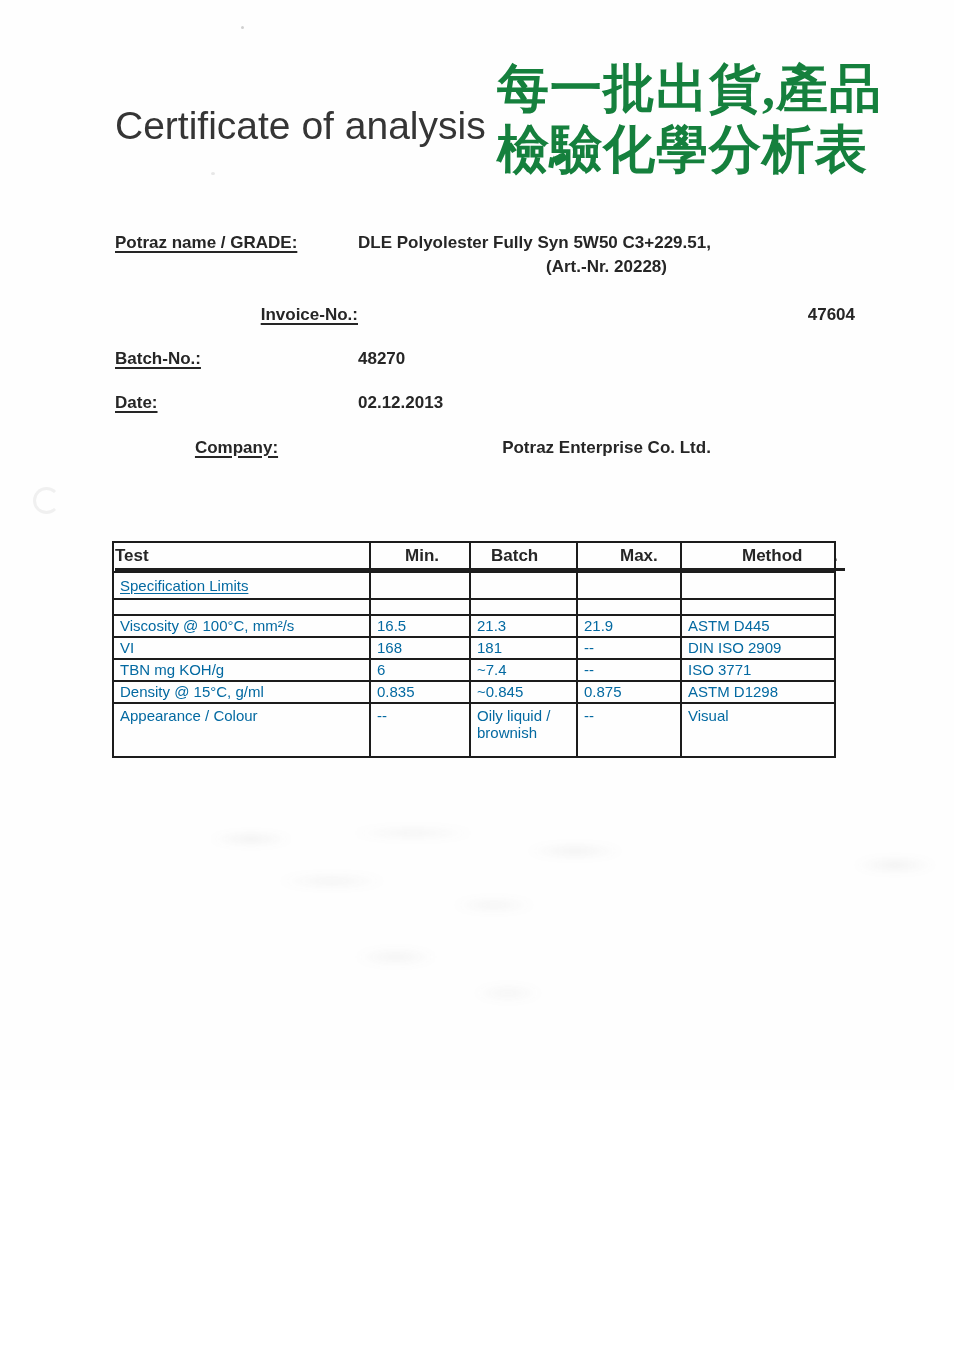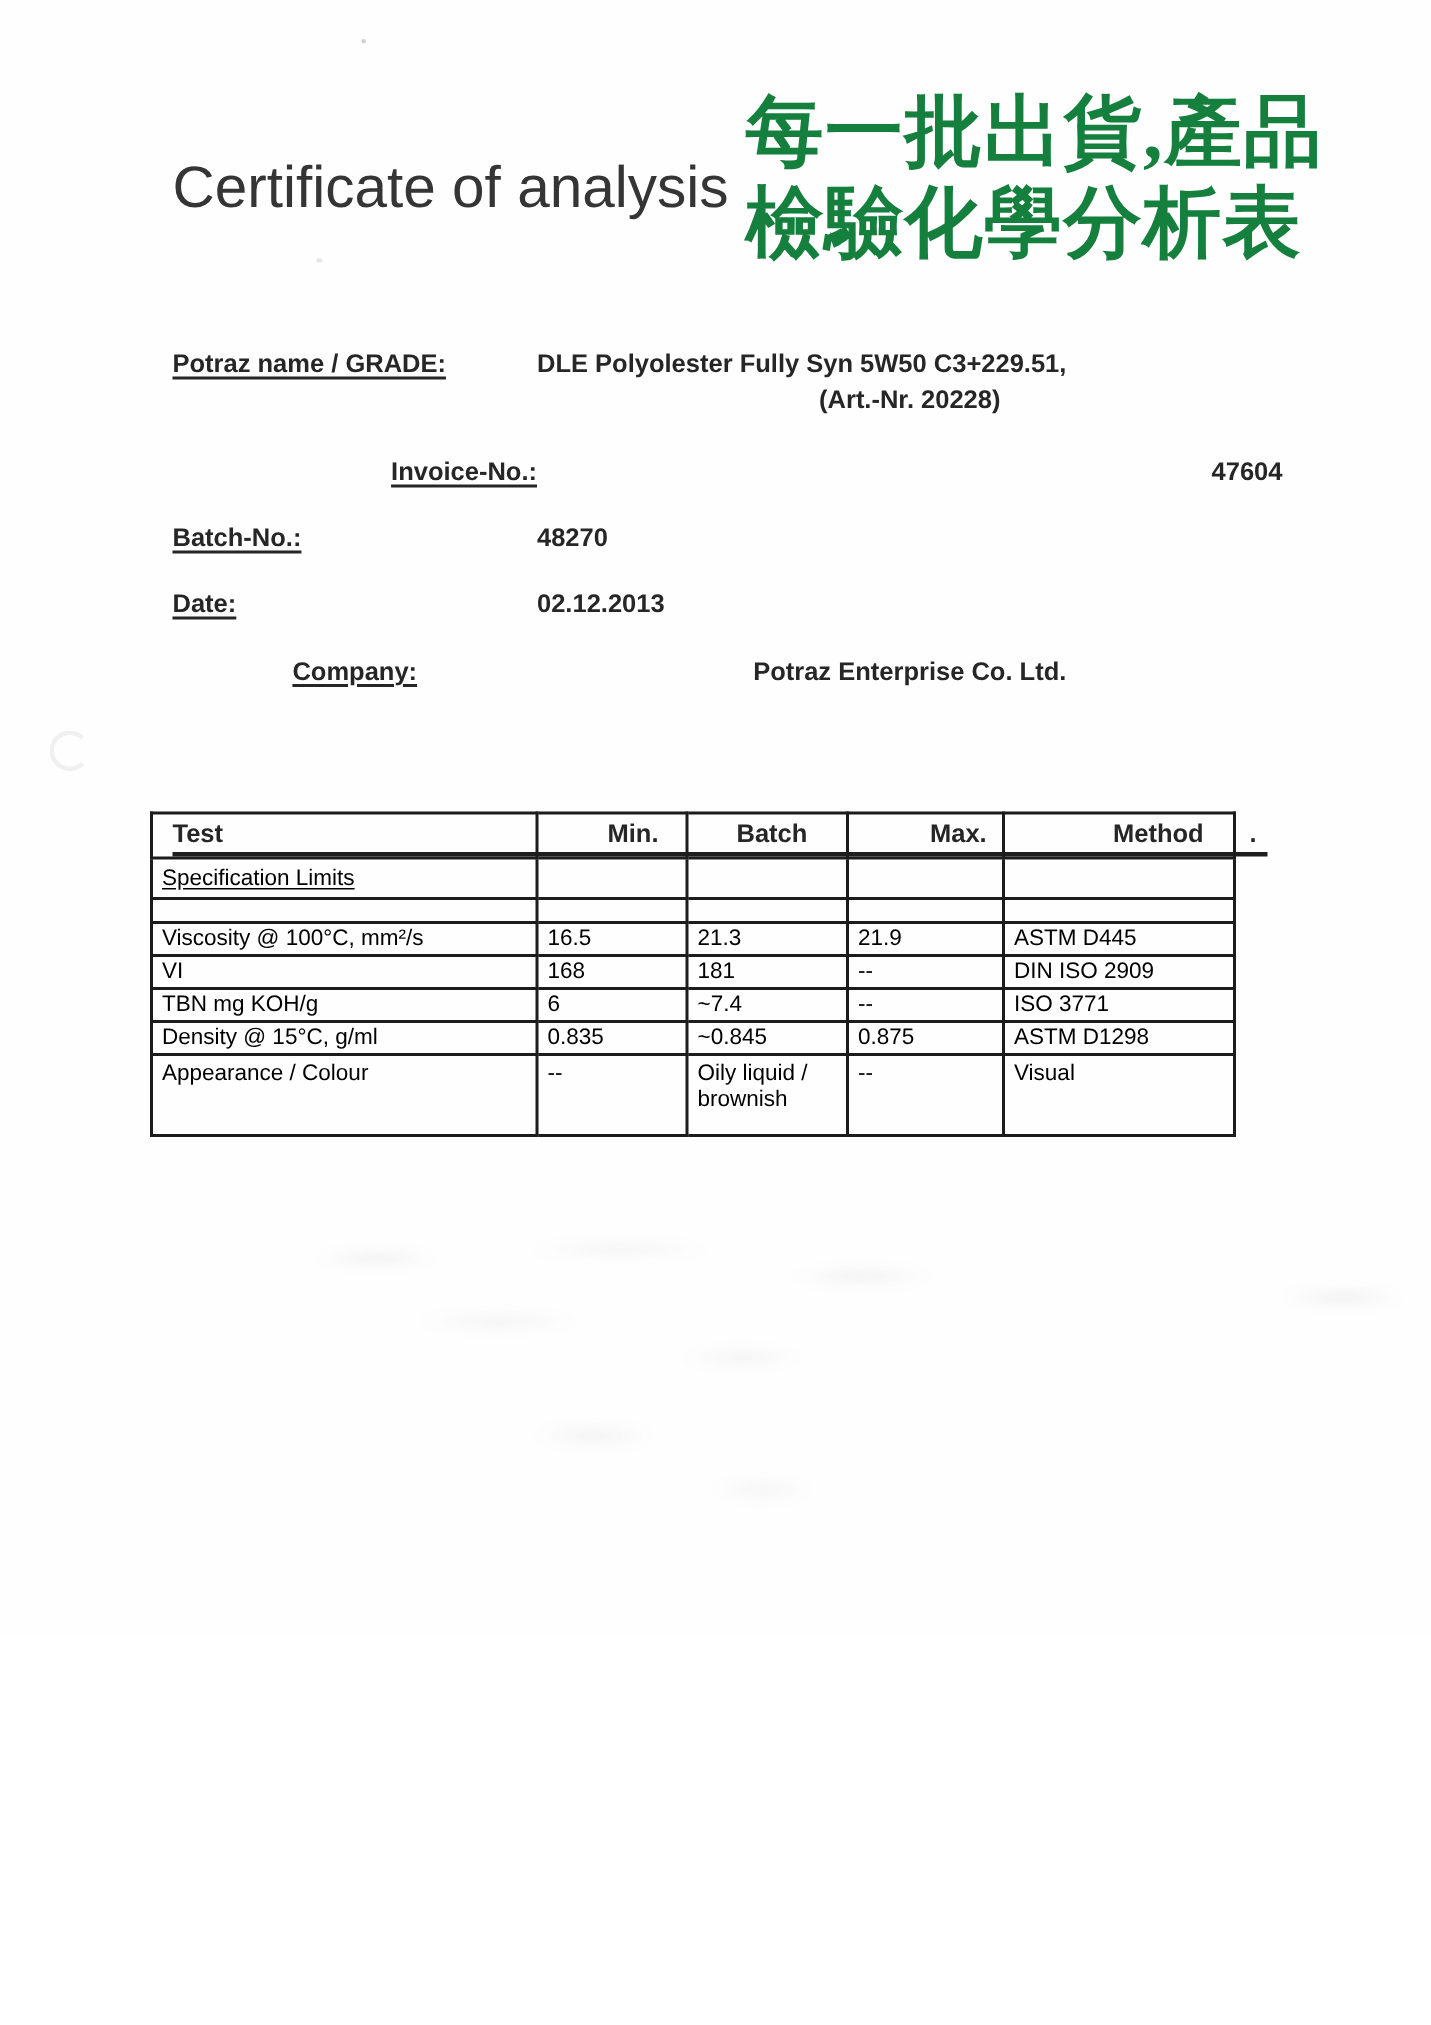--- a/index.html
+++ b/index.html
@@ -62,26 +62,26 @@
   .results-header span { position: absolute; top: 0; }
   .rh-test   { left: 0; }
   .rh-min    { left: 290px; }
   .rh-batch  { left: 376px; }
   .rh-max    { left: 505px; }
   .rh-method { left: 627px; }
   .rh-dot    { left: 718px; }
 
   
   table.results {
-    position: absolute; left: 100px; top: 541px;
+    position: absolute; left: 112px; top: 541px;
     width: 722px;
     border-collapse: collapse;
     table-layout: fixed;
     font-size: 15px;
-    color: #000000;
+    color: #0369a1;
   }
   table.results td {
     border: 2px solid #1c1c1c;
     padding: 1px 6px 2px 6px;
     vertical-align: middle;
     overflow: hidden;
   }
   tr.row-spacer-top td    { height: 30px; }
   tr.row-section td       { height: 27px; }
   tr.row-spacer-thin td   { height: 16px; padding: 0 6px; }

